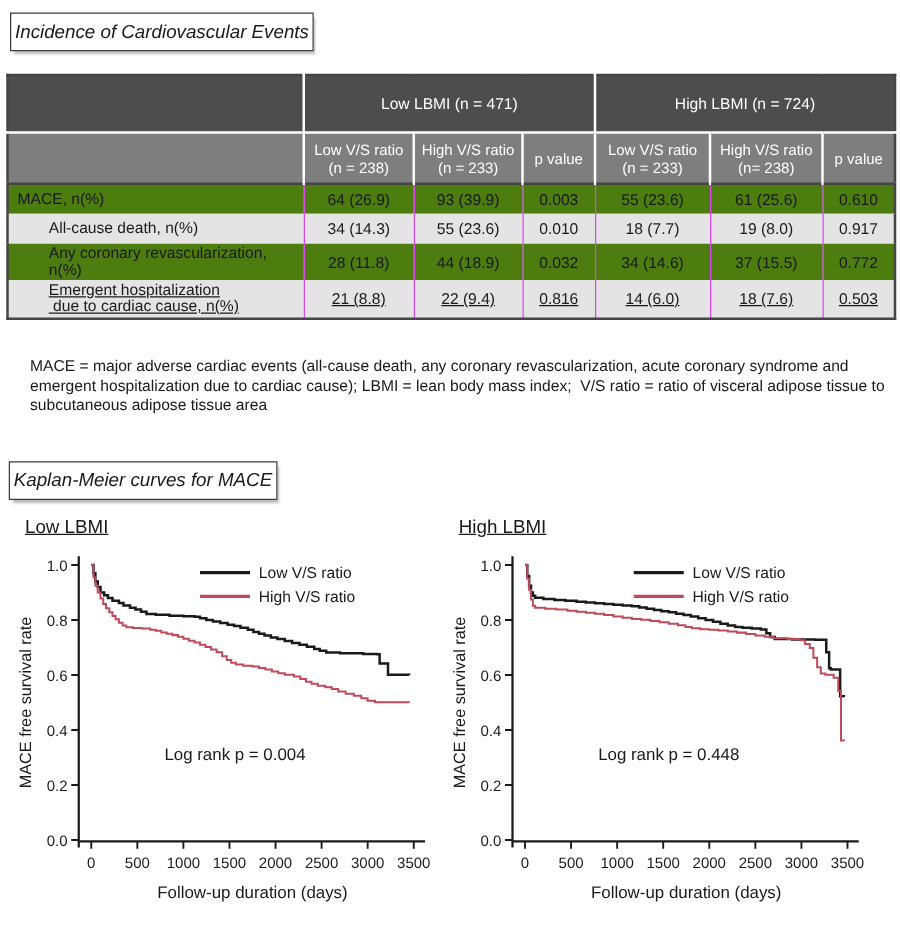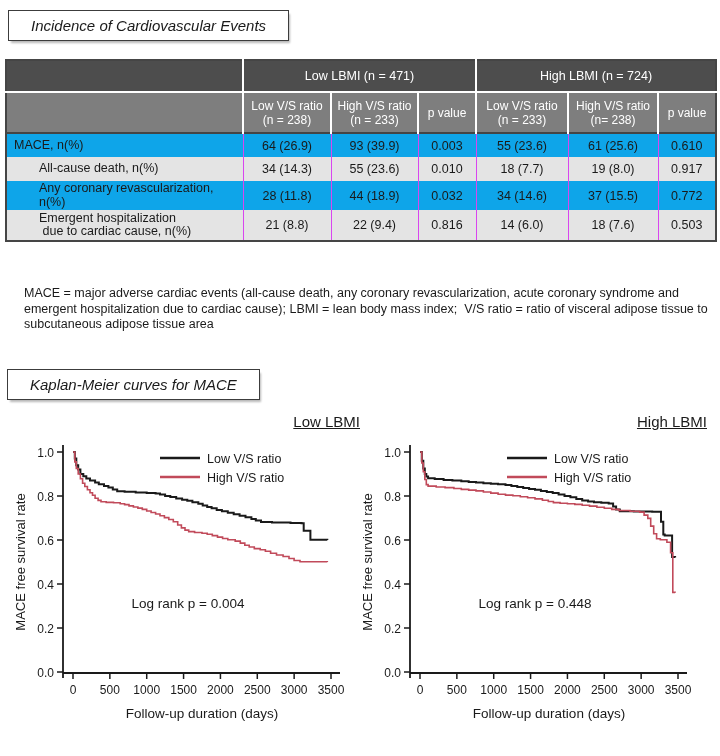--- a/index.html
+++ b/index.html
@@ -1,54 +1,54 @@
 <!DOCTYPE html>
 <html><head>
 <meta charset="utf-8">
 <style>
   html,body{margin:0;padding:0;}
   body{font-family:"Liberation Sans",sans-serif;color:#1a1a1a;background:#fff;}
   .page{position:relative;width:720px;height:756px;background:#ffffff;overflow:hidden;}
 
   
   .titlebox{position:absolute;display:inline-block;border:1px solid #3c3c3c;
-    background:#fff;padding:6px 22px;font-style:italic;font-size:15px;
+    background:#fff;padding:6px 3px;font-style:italic;font-size:15px;
     box-shadow:2px 3px 2px -1px rgba(0,0,0,0.28);}
   #titlebox-1{left:8px;top:10px;}
   #titlebox-2{left:7px;top:369px;}
 
   
   table{position:absolute;left:5px;top:59px;width:710px;border-collapse:collapse;
     table-layout:fixed;border:2px solid #454545;}
   thead{border-bottom:2px solid #454545;}
   thead th{font-weight:normal;color:#fff;}
-  tr.h1{height:32px;margin-left:21px;}
+  tr.h1{height:46px;margin-left:21px;}
   tr.h1 th{background:#4d4d4d;font-size:12.5px;border-left:2px solid #fff;}
   tr.h2{height:41px;}
   tr.h2 th{background:#7e7e7e;font-size:12px;line-height:14px;white-space:pre-line;border-left:2px solid #fff;border-top:2px solid #fff;}
   tr.h1 th:first-child,tr.h2 th:first-child{border-left:none;}
-  tbody tr{height:24px;background:#0ea5e9;}
+  tbody tr{height:24px;background:#4d7c0f;}
   tbody tr:nth-child(even){background:#e4e4e4;}
-  tbody tr.tall{height:31px;}
+  tbody tr.tall{height:31px;text-decoration:underline;}
   tbody th{font-weight:normal;text-align:left;padding-left:7px;font-size:12.5px;
     white-space:pre-wrap;line-height:13.5px;border-left:none;}
   tbody th.ind{padding-left:32px;}
   tbody td{font-size:12.5px;text-align:center;border-left:1px solid #d946ef;}
   td.b{font-weight:normal;}
 
   
   .footnote{position:absolute;left:24px;top:286px;width:700px;margin:0;
     font-size:12.5px;line-height:15.5px;white-space:pre-wrap;}
 
   
   .km-chart{position:absolute;top:410px;width:350px;height:342px;}
   #chart-0{left:10px;}
   #chart-1{left:357px;}
   .plot-title{position:absolute;top:3px;left:0;width:100%;box-sizing:border-box;
-    padding-left:10px;text-align:right;font-size:15px;text-decoration:underline;}
+    padding-left:10px;text-align:left;font-size:15px;text-decoration:underline;}
   .km-chart svg{position:absolute;left:0;top:30px;}
   svg text{font-family:"Liberation Sans",sans-serif;fill:#1a1a1a;}
 </style>
 </head>
 <body>
 
 <div class="page">
 
   <div class="titlebox" id="titlebox-1">
     <span>Incidence of Cardiovascular Events</span>

